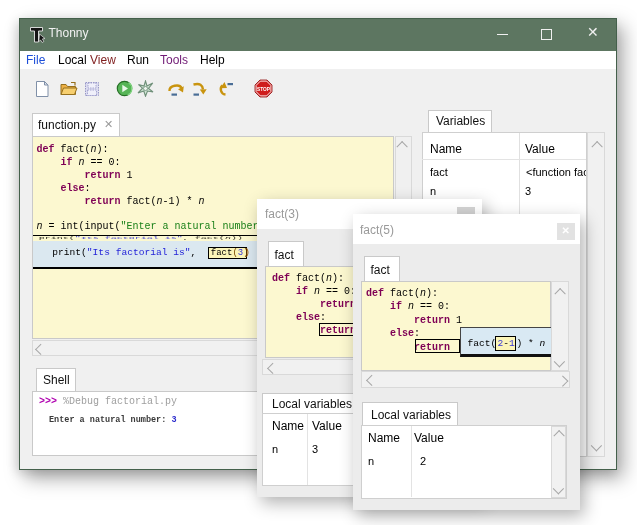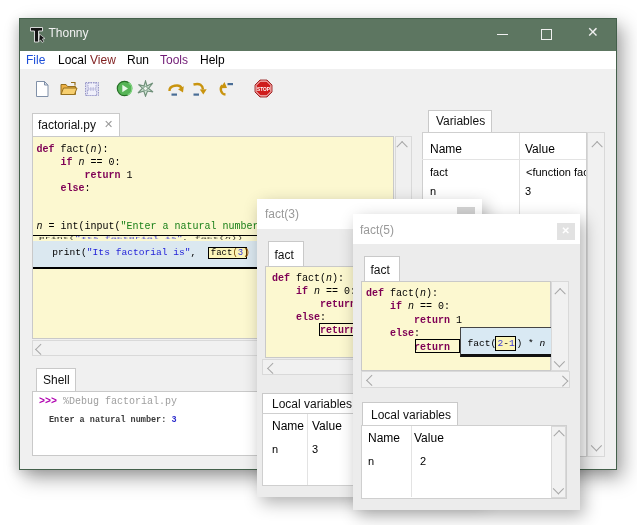--- a/index.html
+++ b/index.html
@@ -100,29 +100,30 @@
       </svg>
 
       <svg class="abs" style="left:234px;top:10px;" width="19" height="19" viewBox="0 0 19 19">
         <path d="M6 1 h7 l5 5 v7 l-5 5 h-7 l-5 -5 v-7 z" fill="#cf1d1d" stroke="#8e0e0e" stroke-width="0.8"></path>
         <path d="M6.4 2.1 h6.2 l4.3 4.3 v6.2 l-4.3 4.3 h-6.2 l-4.3 -4.3 v-6.2 z" fill="none" stroke="#ffffff" stroke-width="0.9"></path>
         <text x="9.5" y="11.6" font-family="Liberation Sans" font-size="4.8" font-weight="bold" fill="#ffffff" text-anchor="middle">STOP</text>
       </svg>
     </div>
 
     <div class="tab" style="left:12px;top:93.5px;width:86px;height:23px;"></div>
-    <div class="abs" style="left:18px;top:99px;font-size:12px;color:#111;">factorial.py</div>
+    <div class="abs" style="left:18px;top:99px;font-size:12px;color:#111;">function.py</div>
     <div class="abs" style="left:84px;top:99px;font-size:11px;color:#999;">✕</div>
 
     <div class="abs" id="editor" style="left:12px;top:117px;width:361.5px;height:203px;
          background:#fcf8d0;border:1px solid #c9c9c9;box-sizing:border-box;overflow:hidden;">
       <div class="codeline" style="left:3.5px;top:6px;"><span class="kw">def</span> fact(<i class="v">n</i>):</div>
       <div class="codeline" style="left:3.5px;top:19px;">    <span class="kw">if</span> <i class="v">n</i> == 0:</div>
       <div class="codeline" style="left:3.5px;top:32px;">        <span class="kw">return</span> 1</div>
       <div class="codeline" style="left:3.5px;top:44.5px;">    <span class="kw">else</span>:</div>
+      <div class="codeline" style="left:3.5px;top:57.5px;">        <span class="kw">return</span> fact(<i class="v">n</i>-1) * <i class="v">n</i></div>
       <div class="codeline" style="left:3.5px;top:83px;"><i class="v">n</i> = int(input(<span class="str">"Enter a natural number: "</span>))</div>
 
       <div class="abs" style="left:-0.7px;top:98px;width:360px;height:33.5px;
            border:solid #000;border-width:1.8px 1.5px 2px 1.5px;
            box-sizing:border-box;background:#fcf8d0;overflow:hidden;">
         <div style="position:absolute;left:5.5px;top:0px;width:335px;height:4.7px;overflow:hidden;">
           <div class="codeline" style="left:0;top:0;transform:scaleY(0.36);transform-origin:0 0;opacity:0.85;">print(<span style="color:#2424d8;">"Its factorial is"</span>, fact(<i class="v">n</i>))</div>
         </div>
         <div class="abs" style="left:-2px;top:4.7px;width:360px;height:25.9px;background:#dbe8f0;"></div>
         <div class="abs mono" style="left:19px;top:11px;font-size:9.6px;line-height:12px;white-space:pre;color:#000;">print(<span style="color:#2424d8;">"Its factorial is"</span>, </div>

